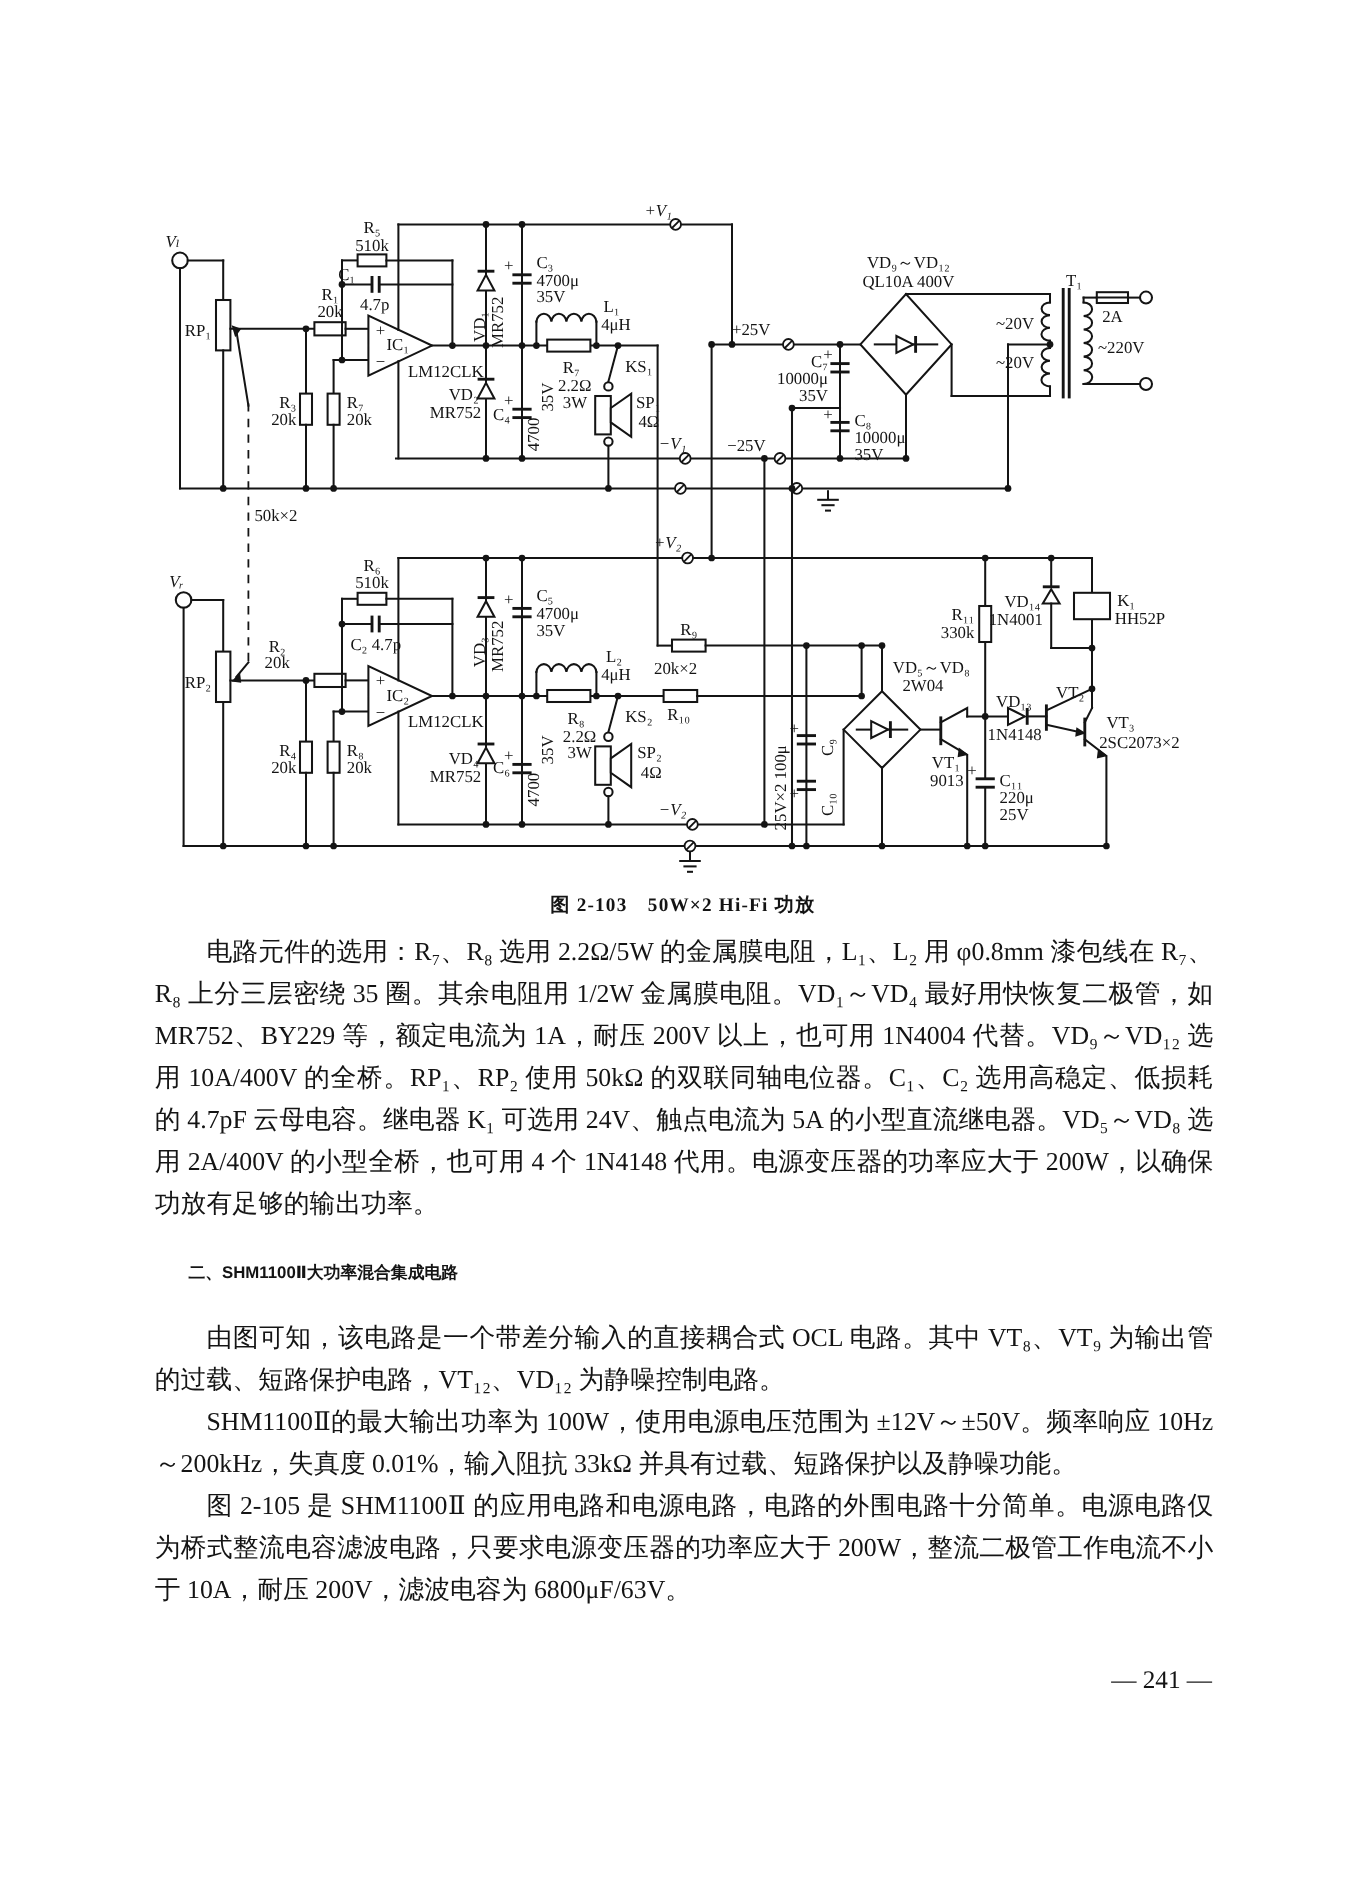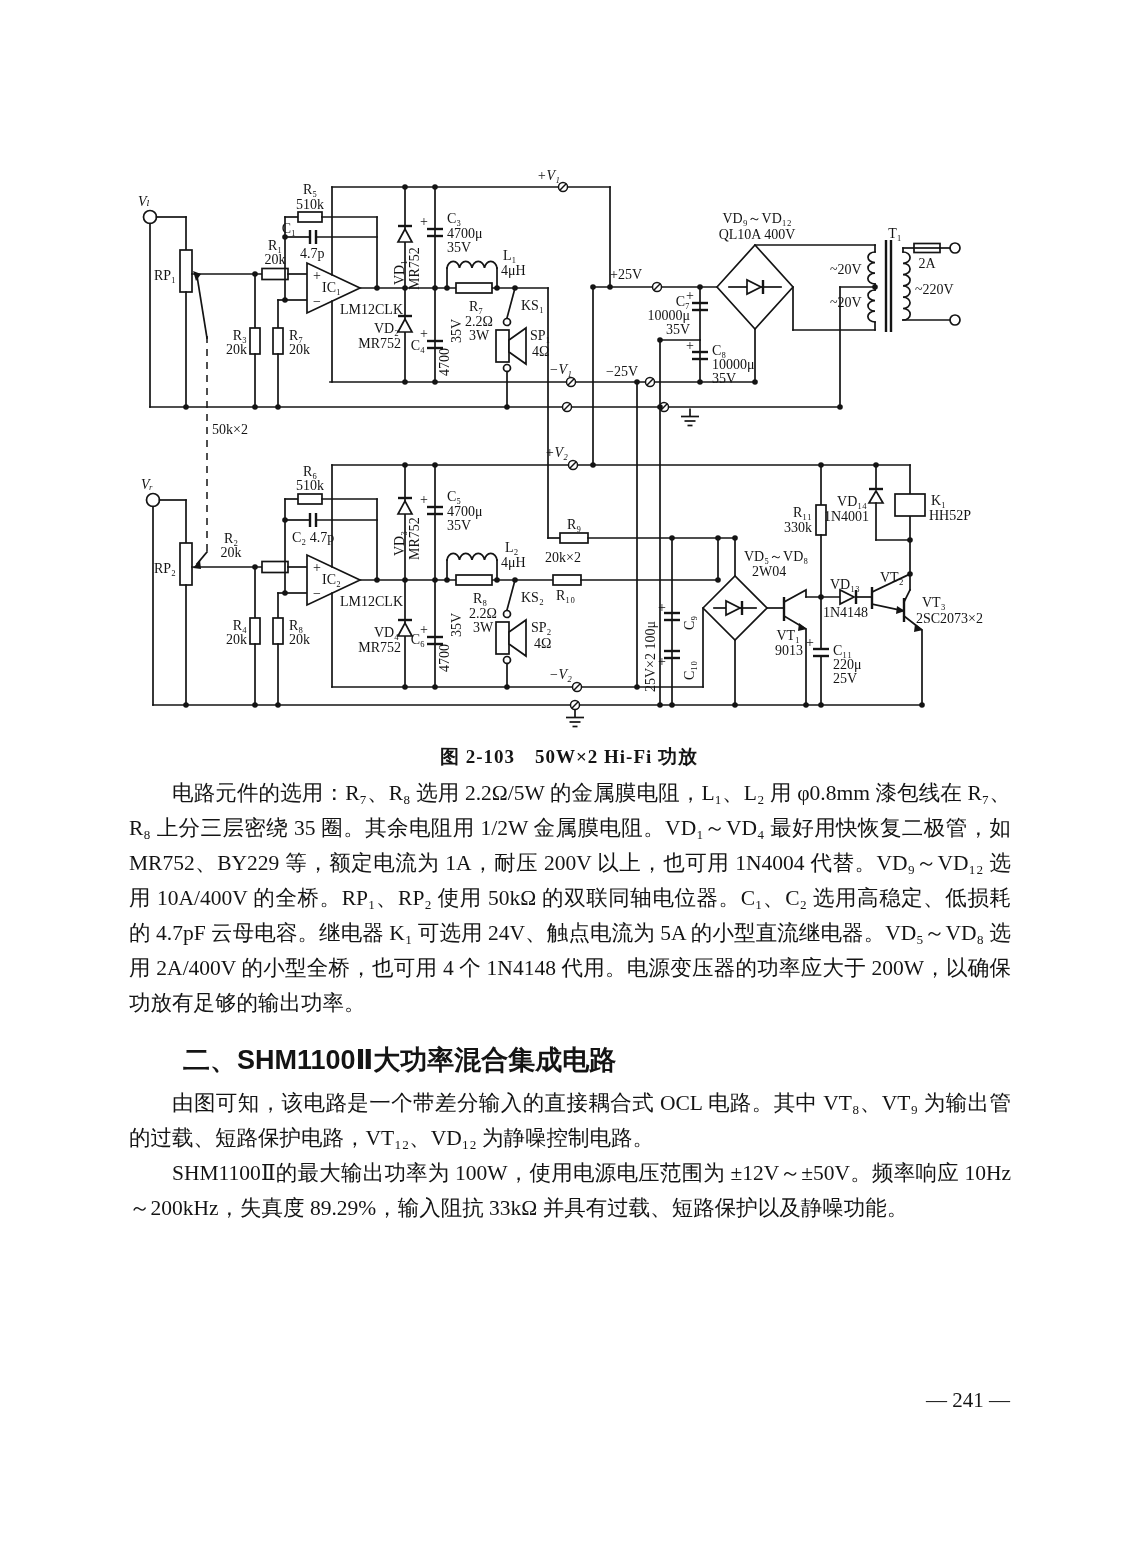--- a/index.html
+++ b/index.html
@@ -5,27 +5,27 @@
   html,body{margin:0;padding:0;background:#e8e8e8;}
   .page{position:relative;width:1138px;height:1568px;background:#ffffff;overflow:hidden;
         font-family:"Liberation Serif","DejaVu Serif",serif;color:#141414;}
   svg text{font-family:"Liberation Serif","DejaVu Serif",serif;fill:#141414;font-size:14px;}
   .w{stroke:#141414;stroke-width:1.7;fill:none;stroke-linecap:square;}
   .cmp{stroke:#141414;stroke-width:1.7;fill:#ffffff;}
   .bar{stroke:#141414;stroke-width:2.4;fill:none;}
   .dot{fill:#141414;stroke:none;}
   .dash{stroke:#141414;stroke-width:1.5;fill:none;stroke-dasharray:7 6;}
   .caption{position:absolute;top:744px;left:0;width:100%;text-align:center;
-           font-size:19px;font-weight:bold;letter-spacing:1px;}
+           font-size:16px;font-weight:bold;letter-spacing:1px;}
   .article{position:absolute;top:776px;left:129px;width:882px;font-size:21.5px;
            line-height:35px;text-align:justify;}
   .article p{margin:0;}
   .article p.indent{text-indent:2em;}
-  .article p.heading{font-weight:bold;text-indent:2em;margin-top:22px;margin-bottom:8px;
-                     font-family:"Liberation Sans","DejaVu Sans",sans-serif;font-size:27px;}
+  .article p.heading{font-weight:bold;text-indent:2em;margin-top:22px;margin-bottom:20px;
+                     font-family:"Liberation Sans","DejaVu Sans",sans-serif;font-size:14px;}
   .pageno{position:absolute;top:1388px;left:0;width:992px;text-align:right;font-size:21px;padding-left:18px;}
 </style>
 </head>
 <body>
 
 <div class="page">
 
   <svg width="1138" height="760" viewBox="0 0 1138 760">
     <defs>
       <g id="conn">
@@ -468,17 +468,18 @@
         <text x="806" y="647" font-size="11">+</text>
       </g>
   </svg>
 
   <div class="caption">图 2-103　50W×2 Hi-Fi 功放</div>
 
   <div class="article" id="article">
       <p class="indent">电路元件的选用：R₇、R₈ 选用 2.2Ω/5W 的金属膜电阻，L₁、L₂ 用 φ0.8mm 漆包线在 R₇、R₈ 上分三层密绕 35 圈。其余电阻用 1/2W 金属膜电阻。VD₁～VD₄ 最好用快恢复二极管，如 MR752、BY229 等，额定电流为 1A，耐压 200V 以上，也可用 1N4004 代替。VD₉～VD₁₂ 选用 10A/400V 的全桥。RP₁、RP₂ 使用 50kΩ 的双联同轴电位器。C₁、C₂ 选用高稳定、低损耗的 4.7pF 云母电容。继电器 K₁ 可选用 24V、触点电流为 5A 的小型直流继电器。VD₅～VD₈ 选用 2A/400V 的小型全桥，也可用 4 个 1N4148 代用。电源变压器的功率应大于 200W，以确保功放有足够的输出功率。</p>
       <p class="heading">二、SHM1100Ⅱ大功率混合集成电路</p>
       <p class="indent">由图可知，该电路是一个带差分输入的直接耦合式 OCL 电路。其中 VT₈、VT₉ 为输出管的过载、短路保护电路，VT₁₂、VD₁₂ 为静噪控制电路。</p>
-      <p class="indent">SHM1100Ⅱ的最大输出功率为 100W，使用电源电压范围为 ±12V～±50V。频率响应 10Hz～200kHz，失真度 89.29%，输入阻抗 33kΩ 并具有过载、短路保护以及静噪功能。</p>
+      <p class="indent">SHM1100Ⅱ的最大输出功率为 100W，使用电源电压范围为 ±12V～±50V。频率响应 10Hz～200kHz，失真度 0.01%，输入阻抗 33kΩ 并具有过载、短路保护以及静噪功能。</p>
+      <p class="indent">图 2-105 是 SHM1100Ⅱ 的应用电路和电源电路，电路的外围电路十分简单。电源电路仅为桥式整流电容滤波电路，只要求电源变压器的功率应大于 200W，整流二极管工作电流不小于 10A，耐压 200V，滤波电容为 6800μF/63V。</p>
     </div>
 
   <div class="pageno">— 241 —</div>
 </div>
 
 </body></html>

